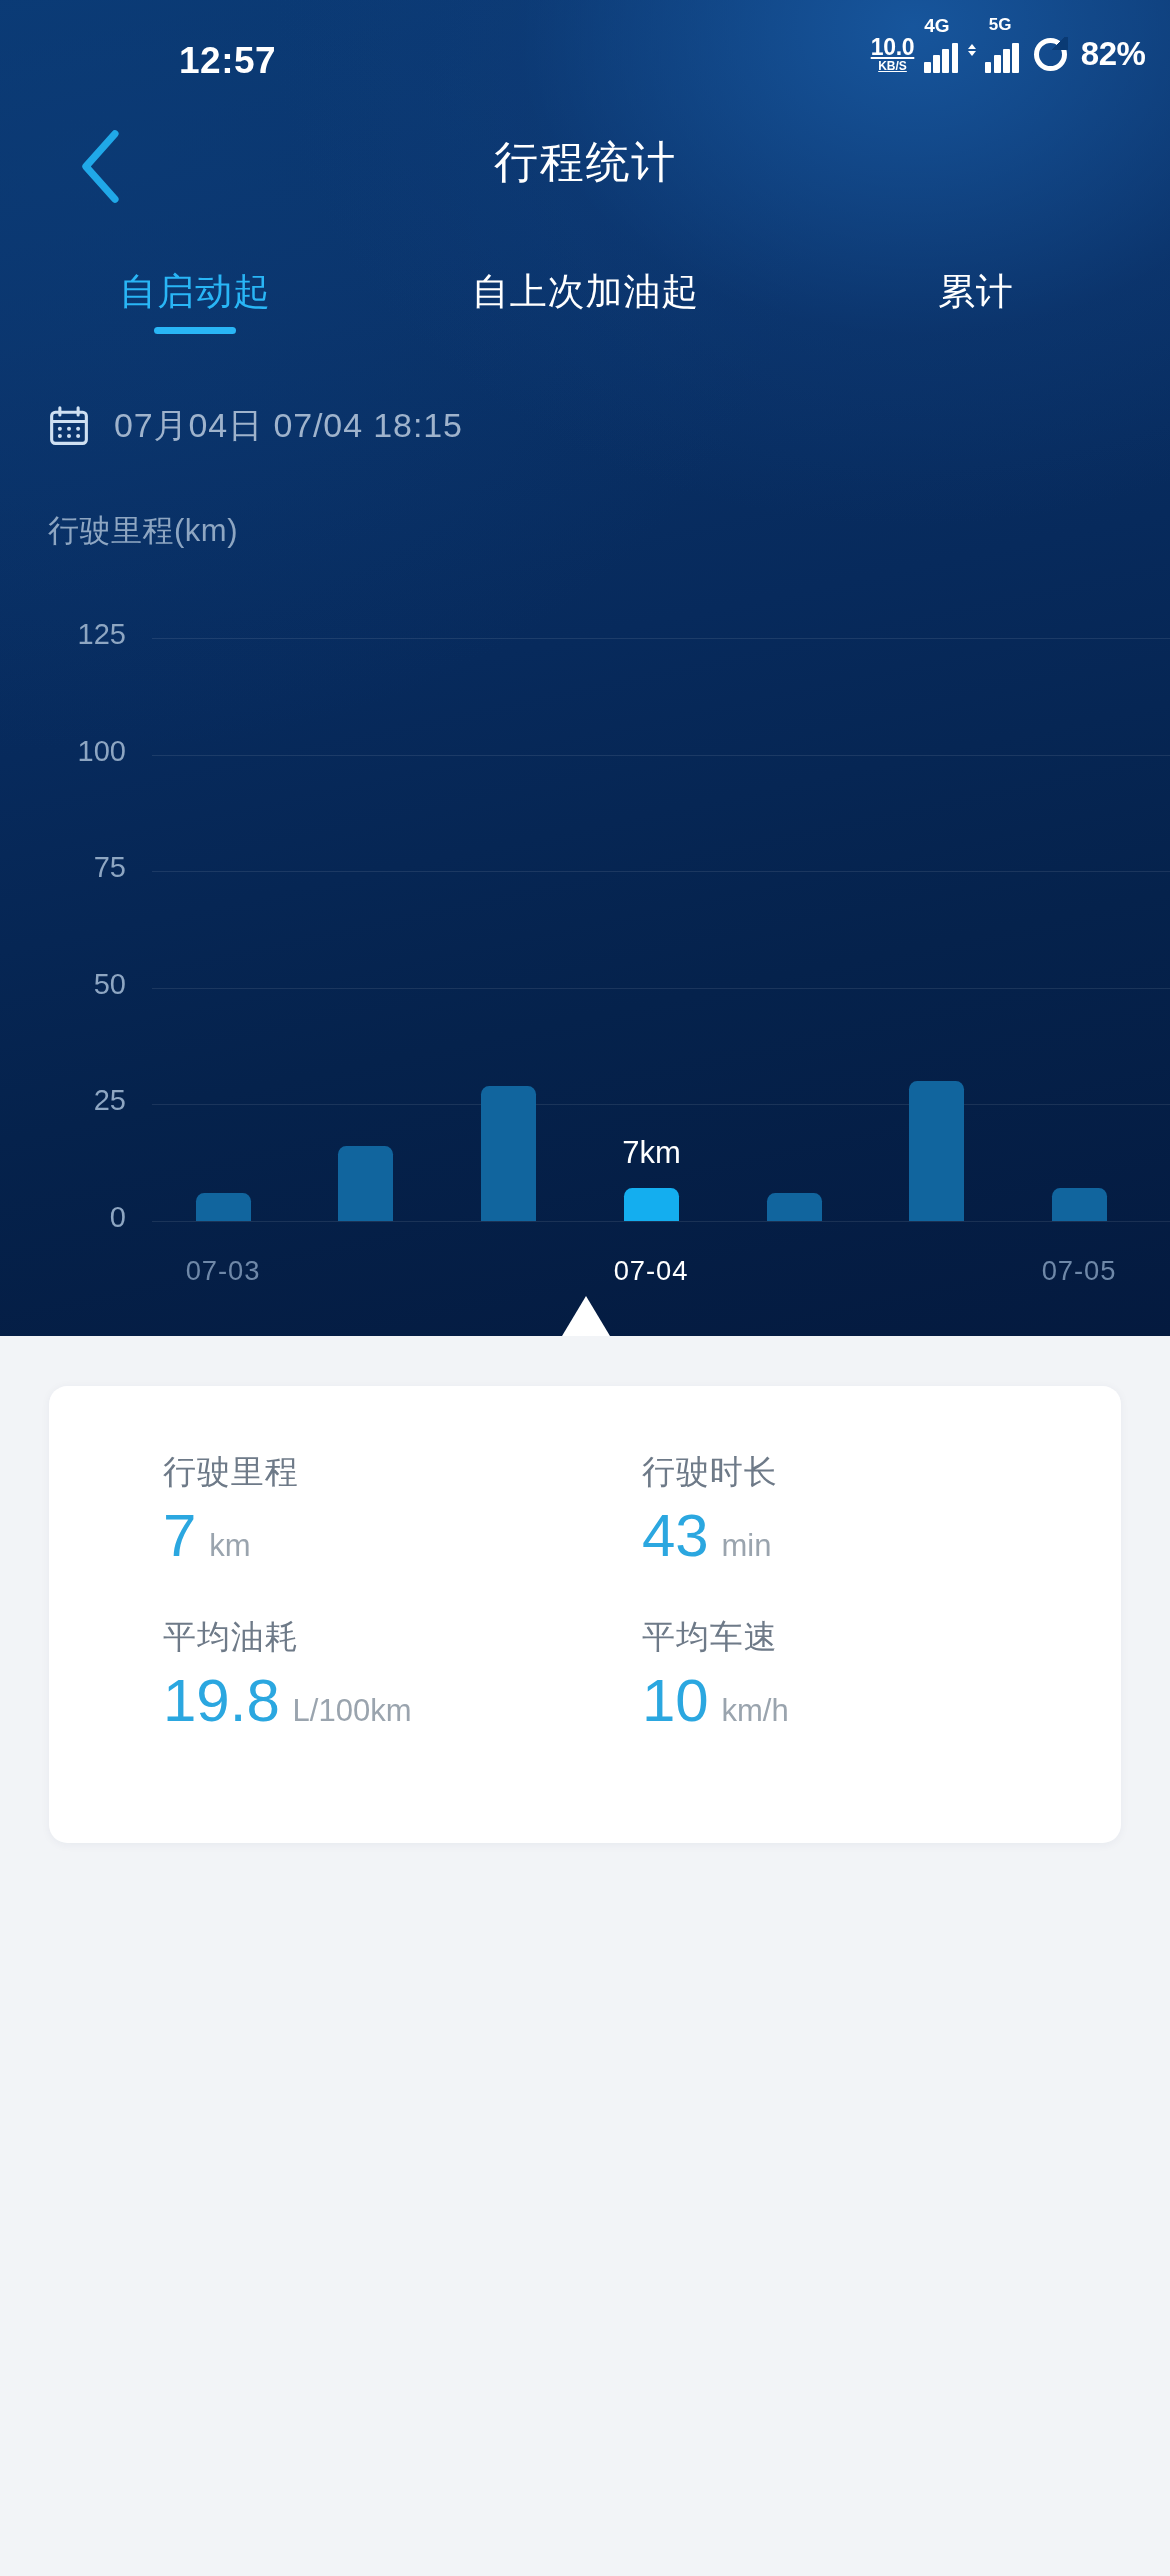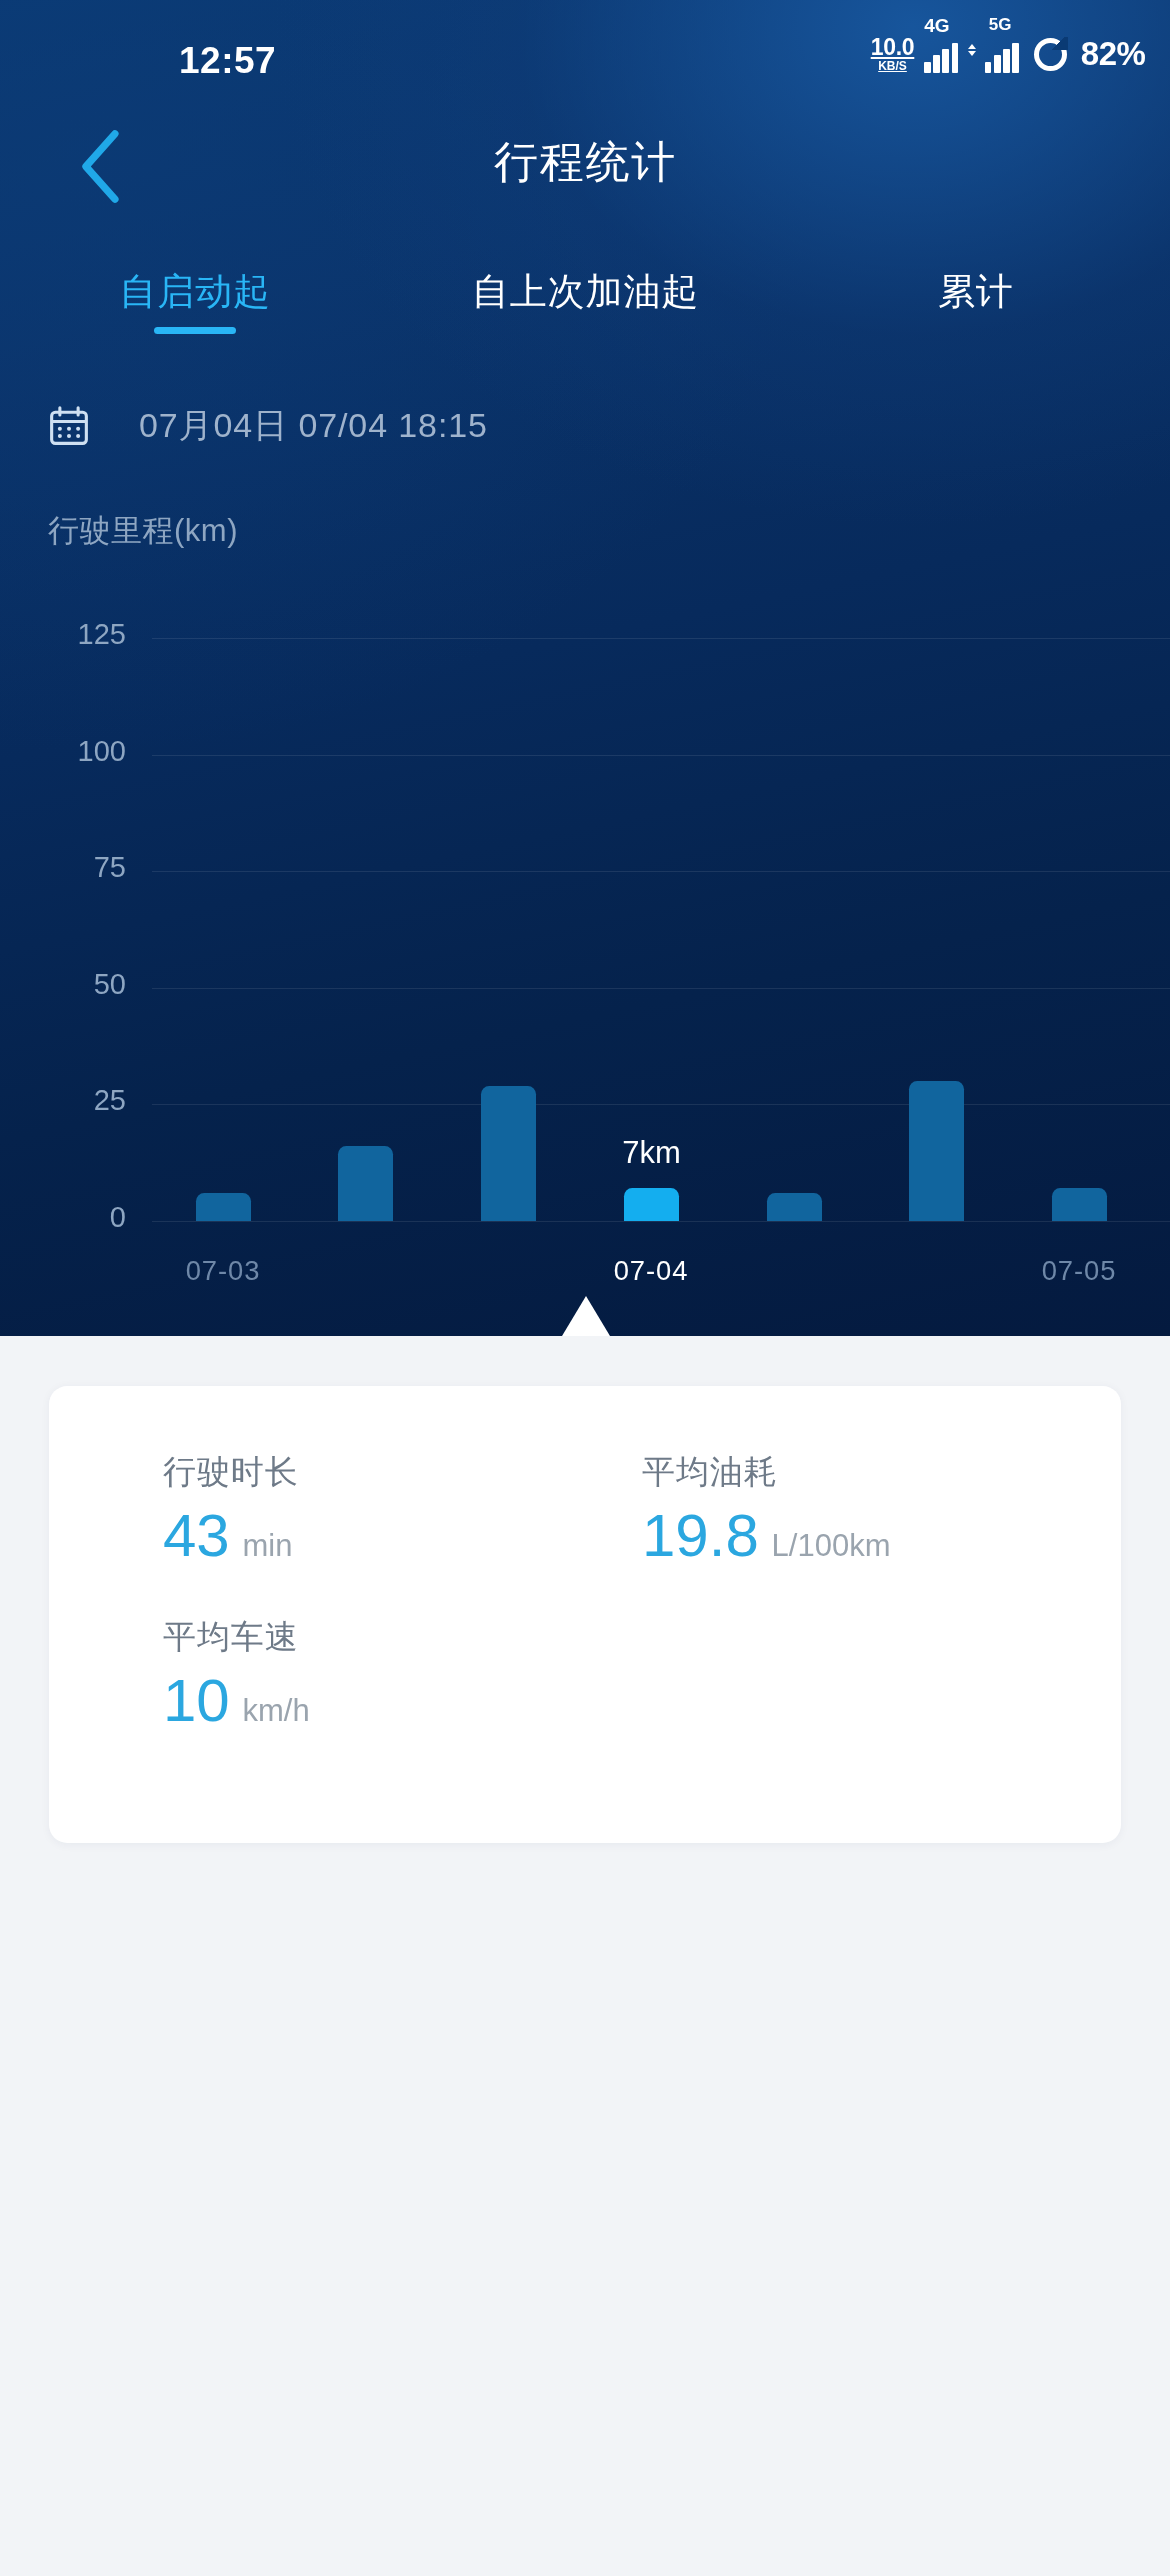--- a/index.html
+++ b/index.html
@@ -111,21 +111,20 @@
 
   
   .date-row {
     position: absolute; top: 403px; left: 48px;
     display: flex; align-items: center; gap: 24px;
   }
   .cal-icon { width: 42px; height: 42px; position: relative; }
   .date-text {
     color: #9fb3cc; font-size: 34px; letter-spacing: 0.9px;
     white-space: nowrap;
-    margin-left: 25px;
   }
 
   
   .chart-title {
     position: absolute; top: 510px; left: 48px;
     color: #8ea6c2; font-size: 31px; letter-spacing: 0.5px;
   }
   .chart-area {
     position: absolute; top: 585px; left: 0;
     width: 1171px; height: 659px;
@@ -331,20 +330,27 @@
       <div class="xlabel" style="left: 1079px; top: 0px;">07-05</div>
     </div>
 
   <div class="pointer-tri"></div>
 </div>
 
 <div class="bottom-area">
   <div class="stat-card">
     <div class="stat-grid" id="stat-grid">
         <div class="stat-item">
+          <div class="stat-label">行驶里程</div>
+          <div class="stat-valrow">
+            <span class="stat-value">7</span>
+            <span class="stat-unit">km</span>
+          </div>
+        </div>
+        <div class="stat-item">
           <div class="stat-label">行驶时长</div>
           <div class="stat-valrow">
             <span class="stat-value">43</span>
             <span class="stat-unit">min</span>
           </div>
         </div>
         <div class="stat-item">
           <div class="stat-label">平均油耗</div>
           <div class="stat-valrow">
             <span class="stat-value">19.8</span>

